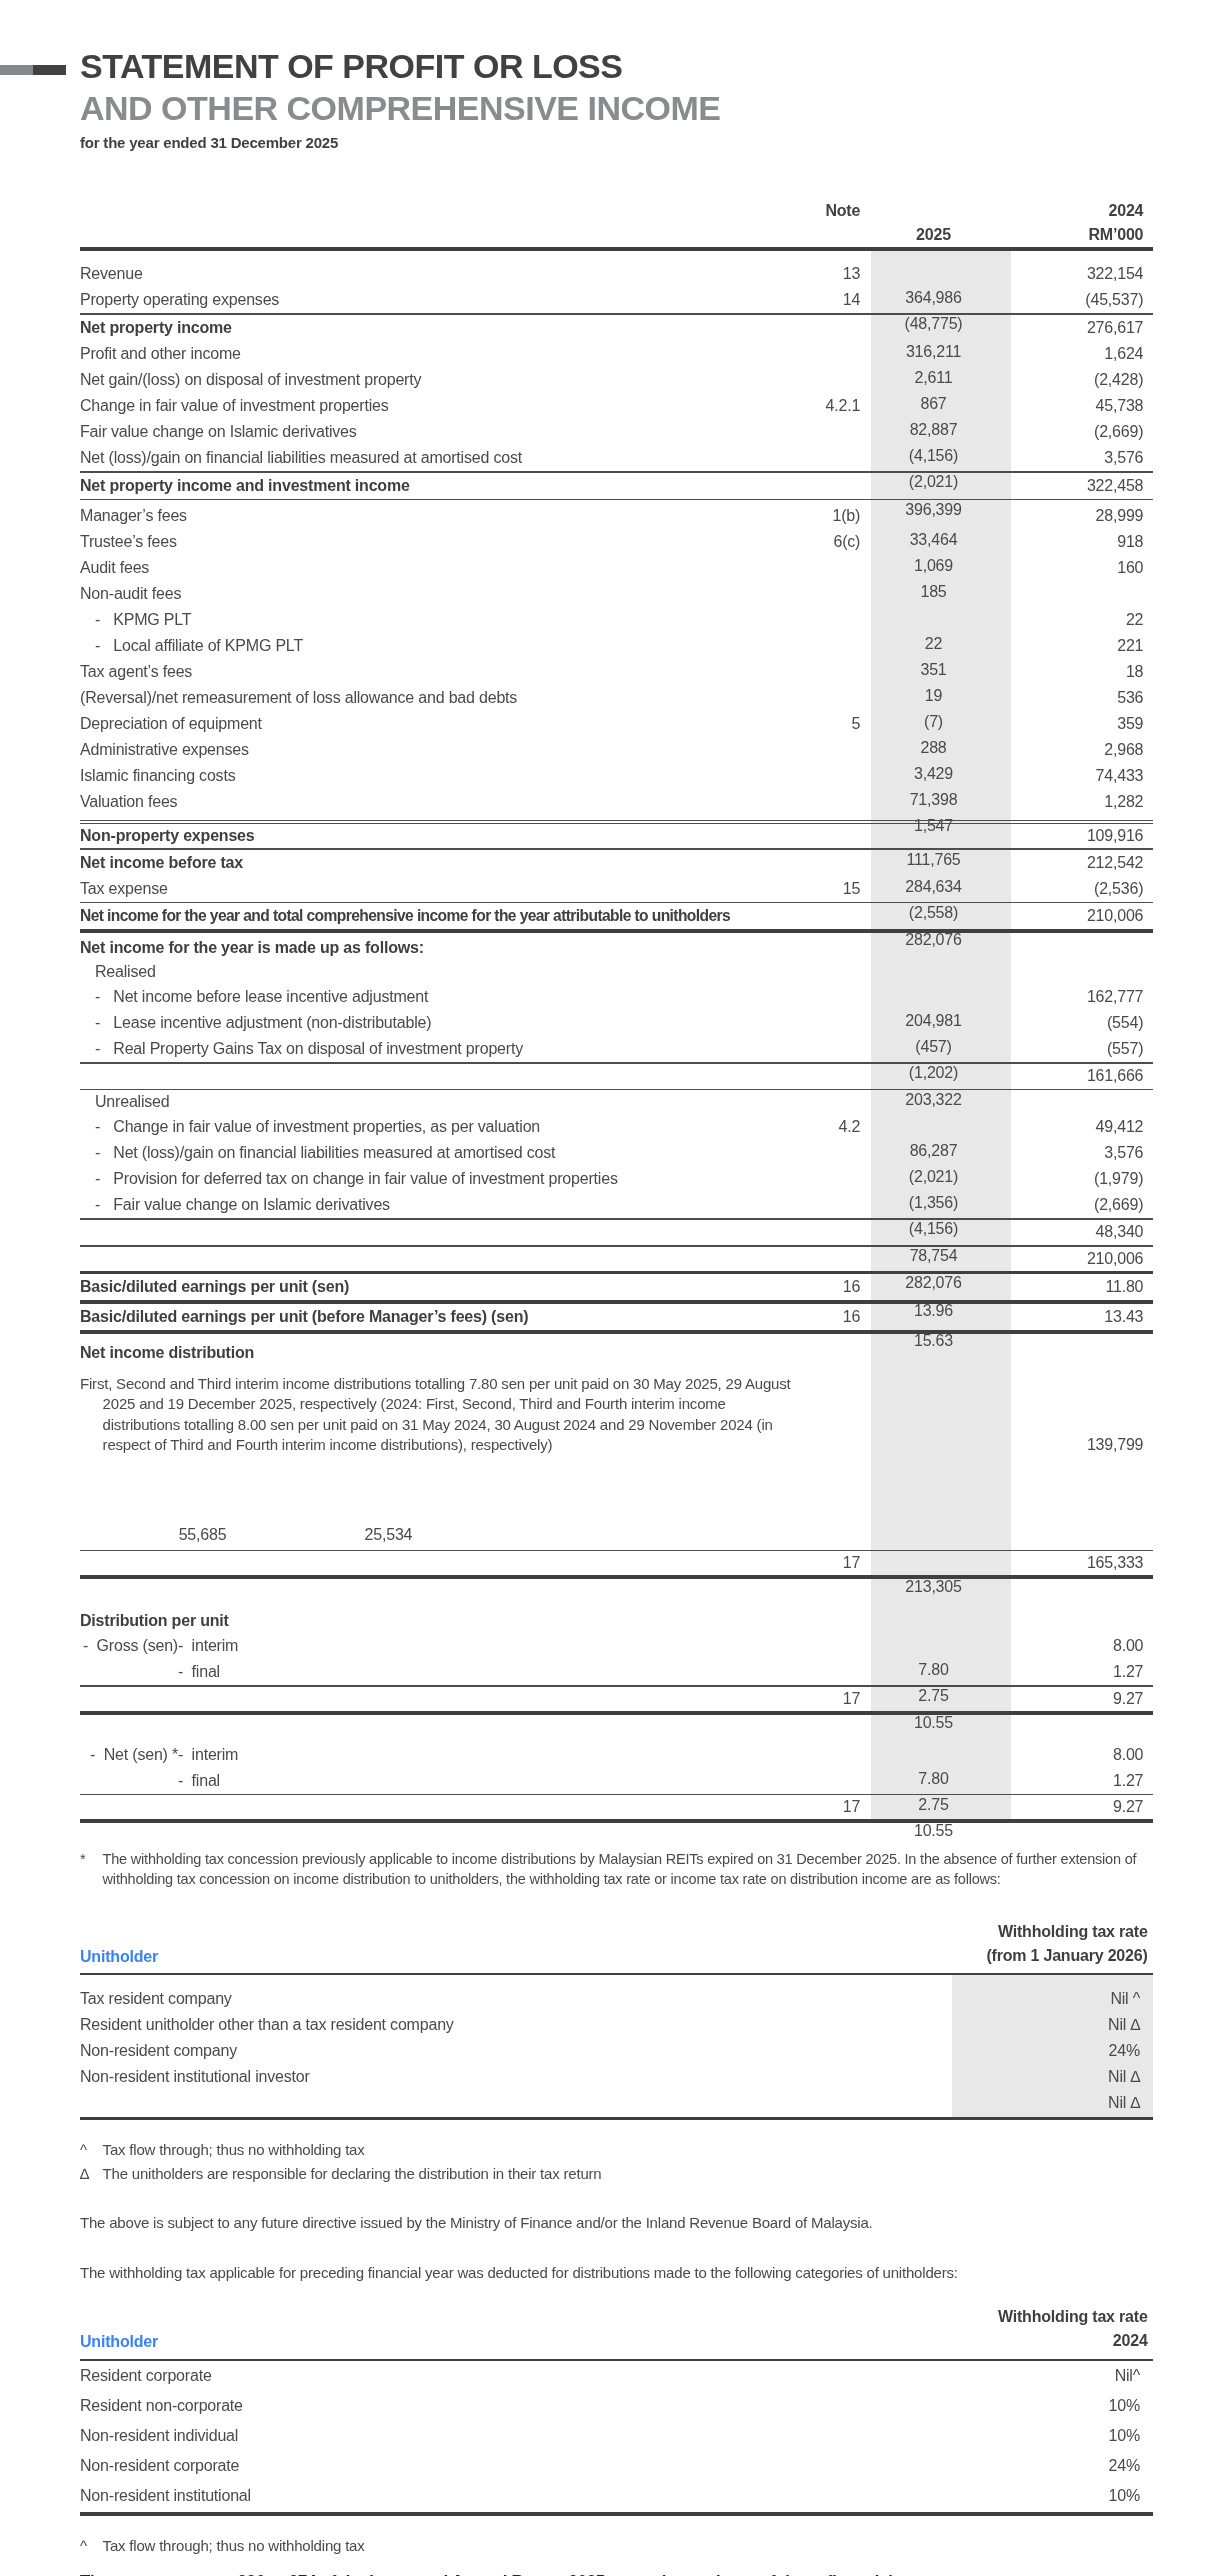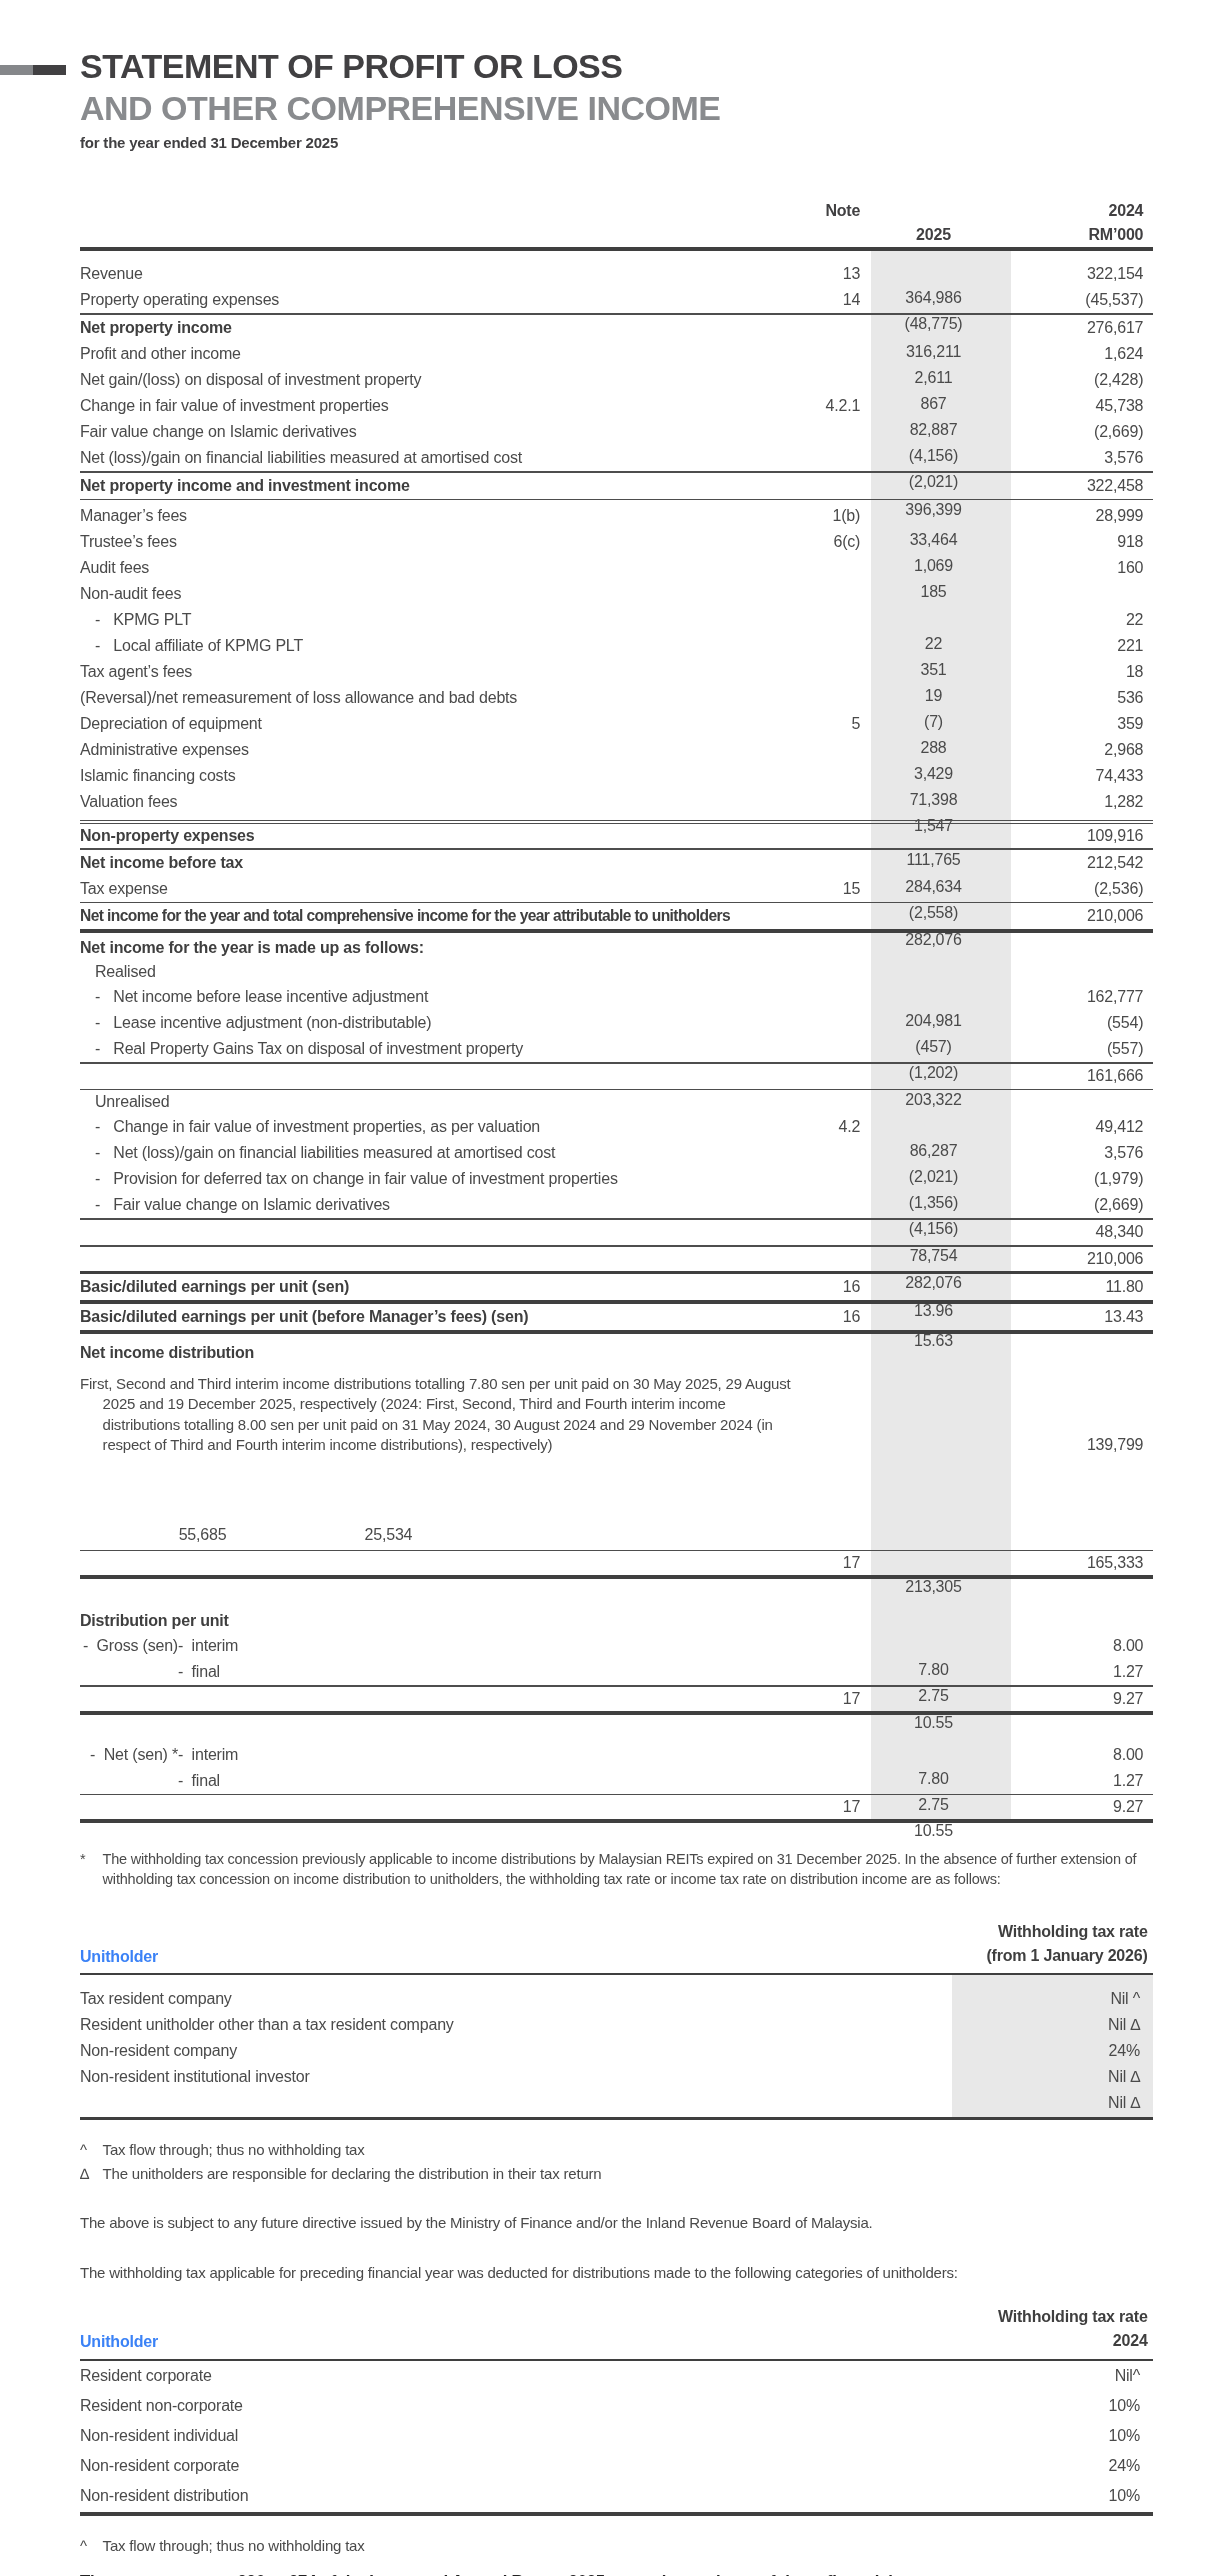--- a/index.html
+++ b/index.html
@@ -499,21 +499,21 @@
         </div>
         <div class="wrow wrow2">
           <div class="wl">Non-resident individual</div>
           <div class="wv">10%</div>
         </div>
         <div class="wrow wrow2">
           <div class="wl">Non-resident corporate</div>
           <div class="wv">24%</div>
         </div>
         <div class="wrow wrow2">
-          <div class="wl">Non-resident distribution</div>
+          <div class="wl">Non-resident institutional</div>
           <div class="wv">10%</div>
         </div>
       </div>
     <div class="wbot2"></div>
   </div>
 
   <div class="mnote n1">
     <span class="mk">^</span>
     <span>Tax flow through; thus no withholding tax</span>
   </div>

